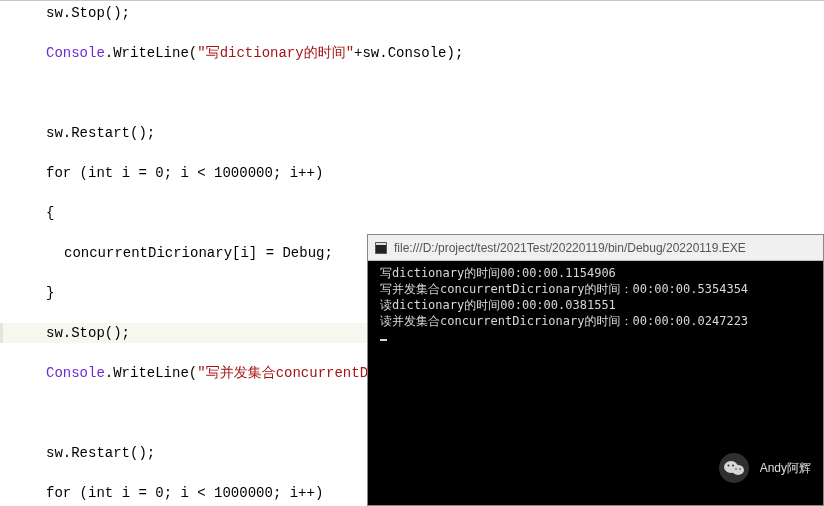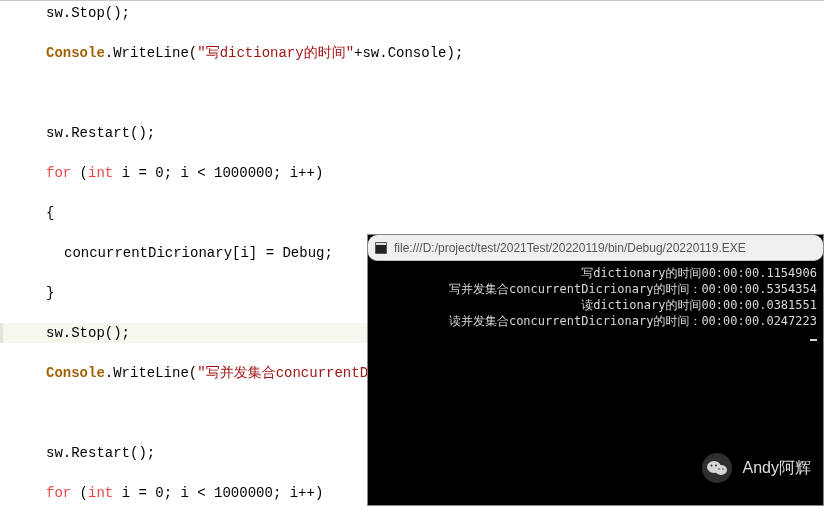--- a/index.html
+++ b/index.html
@@ -24,22 +24,22 @@
     box-sizing: border-box;
   }
   pre {
     margin: 0;
     padding: 2px 0 0 0;
     font-family: Consolas, "Courier New", monospace;
     font-size: 14px;
     line-height: 20px;
     white-space: pre;
   }
-  .kw { color: #ef4444; }
-  .type { color: #a16207; font-weight: bold; }
+  .kw { color: #000000; }
+  .type { color: #6d28d9; }
   .str { color: #a31515; }
   .pad { padding-left: 46px; display: block; }
   .pad2 { padding-left: 64px; display: block; }
   .blank { display:block; height:20px; }
   .hl {
     background: #f7f7ef;
     box-shadow: inset 3px 0 0 #e5e5d8, inset -1px 0 0 #e5e5d8;
     width: 100%;
   }
 
@@ -62,52 +62,50 @@
     background: #f0f0f0;
     border-bottom: 1px solid #bdbdbd;
     display: flex;
     align-items: center;
     color: #555;
     font-family: "Segoe UI", "Microsoft YaHei", sans-serif;
     font-size: 12px;
     padding-left: 6px;
     box-sizing: border-box;
     gap: 6px;
-    border-radius: 9px;
   }
   .title-icon {
     width: 14px; height: 14px;
     display: inline-flex; align-items:center; justify-content:center;
     font-size: 10px; color:#333;
   }
   .title-icon svg { display:block; }
   .console-body {
-    padding: 4px 6px;
+    padding: 4px 12px;
     white-space: pre;
-    text-align: right;
   }
   .cursor {
     display: inline-block;
     width: 7px;
     height: 2px;
     background: #d8d8d8;
     vertical-align: baseline;
     margin-top: 2px;
   }
 
   .watermark {
     position: absolute;
     right: 12px;
     bottom: 22px;
     display: flex;
     align-items: center;
     gap: 11px;
     color: #eeeeee;
     font-family: "Microsoft YaHei", sans-serif;
-    font-size: 16px;
+    font-size: 12px;
     opacity: 0.92;
   }
   .wm-icon {
     width: 30px; height: 30px;
     background: rgba(255,255,255,0.2);
     border-radius: 15px;
     display:flex; align-items:center; justify-content:center;
   }
   .wm-icon svg { display:block; }
 </style>

